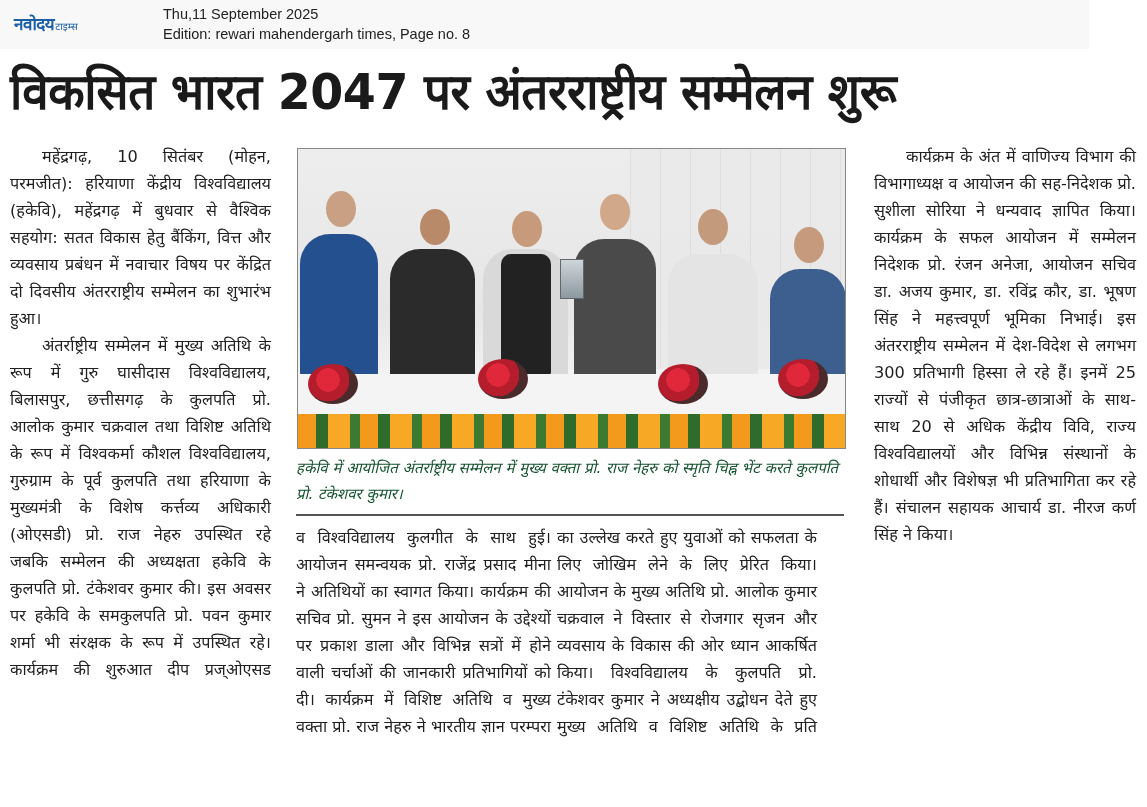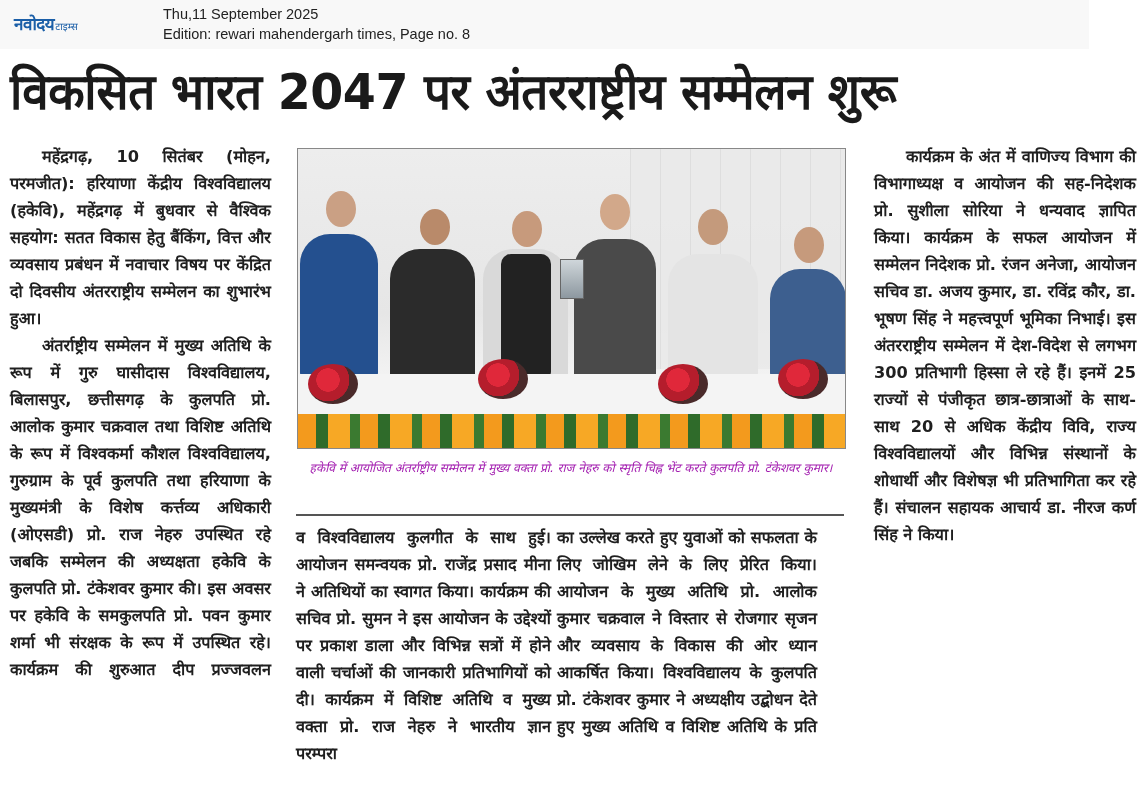--- a/index.html
+++ b/index.html
@@ -27,21 +27,21 @@
     font-family: "DejaVu Sans", sans-serif; font-size: 50px; line-height: 76px;
     color: #1a1a1a; white-space: nowrap; letter-spacing: -0.5px;
     transform: scaleX(0.95); transform-origin: left center;
   }
 
   .col {
     position: absolute; font-family: "DejaVu Sans", sans-serif;
     font-size: 16.2px; line-height: 27px; color: #1f1f1f;
     text-align: justify; text-align-last: justify;
   }
-  .col p { text-indent: 0; font-weight: bold; }
+  .col p { text-indent: 0; }
   .col p.indent { text-indent: 32px; }
   .col p.last { text-align-last: left; }
 
   .col1 { left: 10px; top: 143px; width: 261px; }
   .col2 { left: 296px; top: 524px; width: 255px; }
   .col3 { left: 557px; top: 524px; width: 260px; }
   .col4 { left: 874px; top: 143px; width: 262px; }
 
   .photo {
     position: absolute; left: 297px; top: 148px; width: 549px; height: 301px;
@@ -56,21 +56,21 @@
   .head { position: absolute; width: 30px; height: 36px; border-radius: 50%; background: #caa084; }
   .table { position: absolute; left: 0; top: 225px; width: 549px; height: 50px; background: #f4f4f4; }
   .marigold { position: absolute; left: 0; top: 265px; width: 549px; height: 36px;
     background: repeating-linear-gradient(90deg, #f39a1d 0 18px, #2f6b2a 18px 30px, #f7a825 30px 52px, #3b7a30 52px 62px); }
   .bouquet { position: absolute; width: 50px; height: 40px; border-radius: 50%;
     background: radial-gradient(circle at 40% 40%, #e0283a 0 30%, #b51d2c 31% 55%, #4a2a2a 56% 100%); }
 
   .caption {
     position: absolute; left: 296px; top: 455px; width: 550px;
     font-family: "DejaVu Sans", sans-serif; font-style: italic;
-    font-size: 12px; line-height: 26px; color: #a21caf; text-align: center;
+    font-size: 15px; line-height: 26px; color: #14532d;
   }
   .caption-rule { position: absolute; left: 296px; top: 514px; width: 548px; height: 2px; background: #555; }
 </style>
 </head>
 <body>
 
 <div class="topbar">
   <div class="logo">
     <span class="main">नवोदय</span>
     <span class="sub">टाइम्स</span>
@@ -79,21 +79,21 @@
     <div>Thu,11 September 2025</div>
     <div>Edition: rewari mahendergarh times, Page no. 8</div>
   </div>
 </div>
 
 <h1 class="headline">विकसित भारत 2047 पर अंतरराष्ट्रीय सम्मेलन शुरू</h1>
 
 <div class="col col1">
   <p class="indent">महेंद्रगढ़, 10 सितंबर (मोहन, परमजीत): हरियाणा केंद्रीय विश्वविद्यालय (हकेवि), महेंद्रगढ़ में बुधवार से वैश्विक सहयोग: सतत विकास हेतु बैंकिंग, वित्त और व्यवसाय प्रबंधन में नवाचार विषय पर केंद्रित दो दिवसीय अंतरराष्ट्रीय सम्मेलन का शुभारंभ हुआ।</p>
   <p class="indent">अंतर्राष्ट्रीय सम्मेलन में मुख्य अतिथि के रूप में गुरु घासीदास विश्वविद्यालय, बिलासपुर, छत्तीसगढ़ के कुलपति प्रो. आलोक कुमार चक्रवाल तथा विशिष्ट अतिथि के रूप में विश्वकर्मा कौशल विश्वविद्यालय, गुरुग्राम के पूर्व कुलपति तथा हरियाणा के मुख्यमंत्री के विशेष कर्त्तव्य अधिकारी (ओएसडी) प्रो. राज नेहरु उपस्थित रहे जबकि सम्मेलन की अध्यक्षता हकेवि के कुलपति प्रो. टंकेशवर कुमार की। इस अवसर पर हकेवि के समकुलपति प्रो. पवन कुमार शर्मा भी संरक्षक के रूप में उपस्थित रहे।</p>
-  <p>कार्यक्रम की शुरुआत दीप प्रज्जवलन</p>
+  <p>कार्यक्रम की शुरुआत दीप प्रज्ओएसड</p>
 </div>
 
 <div class="photo">
   <div class="wall-right"></div>
 
   <div class="person" style="left:2px;top:85px;width:78px;height:145px;background:#24508f;"></div>
   <div class="head" style="left:28px;top:42px;"></div>
   <div class="person" style="left:92px;top:100px;width:85px;height:135px;background:#2b2b2b;"></div>
   <div class="head" style="left:122px;top:60px;background:#b98a6a;"></div>
   <div class="person" style="left:185px;top:100px;width:85px;height:135px;background:#d9d9d9;"></div>

